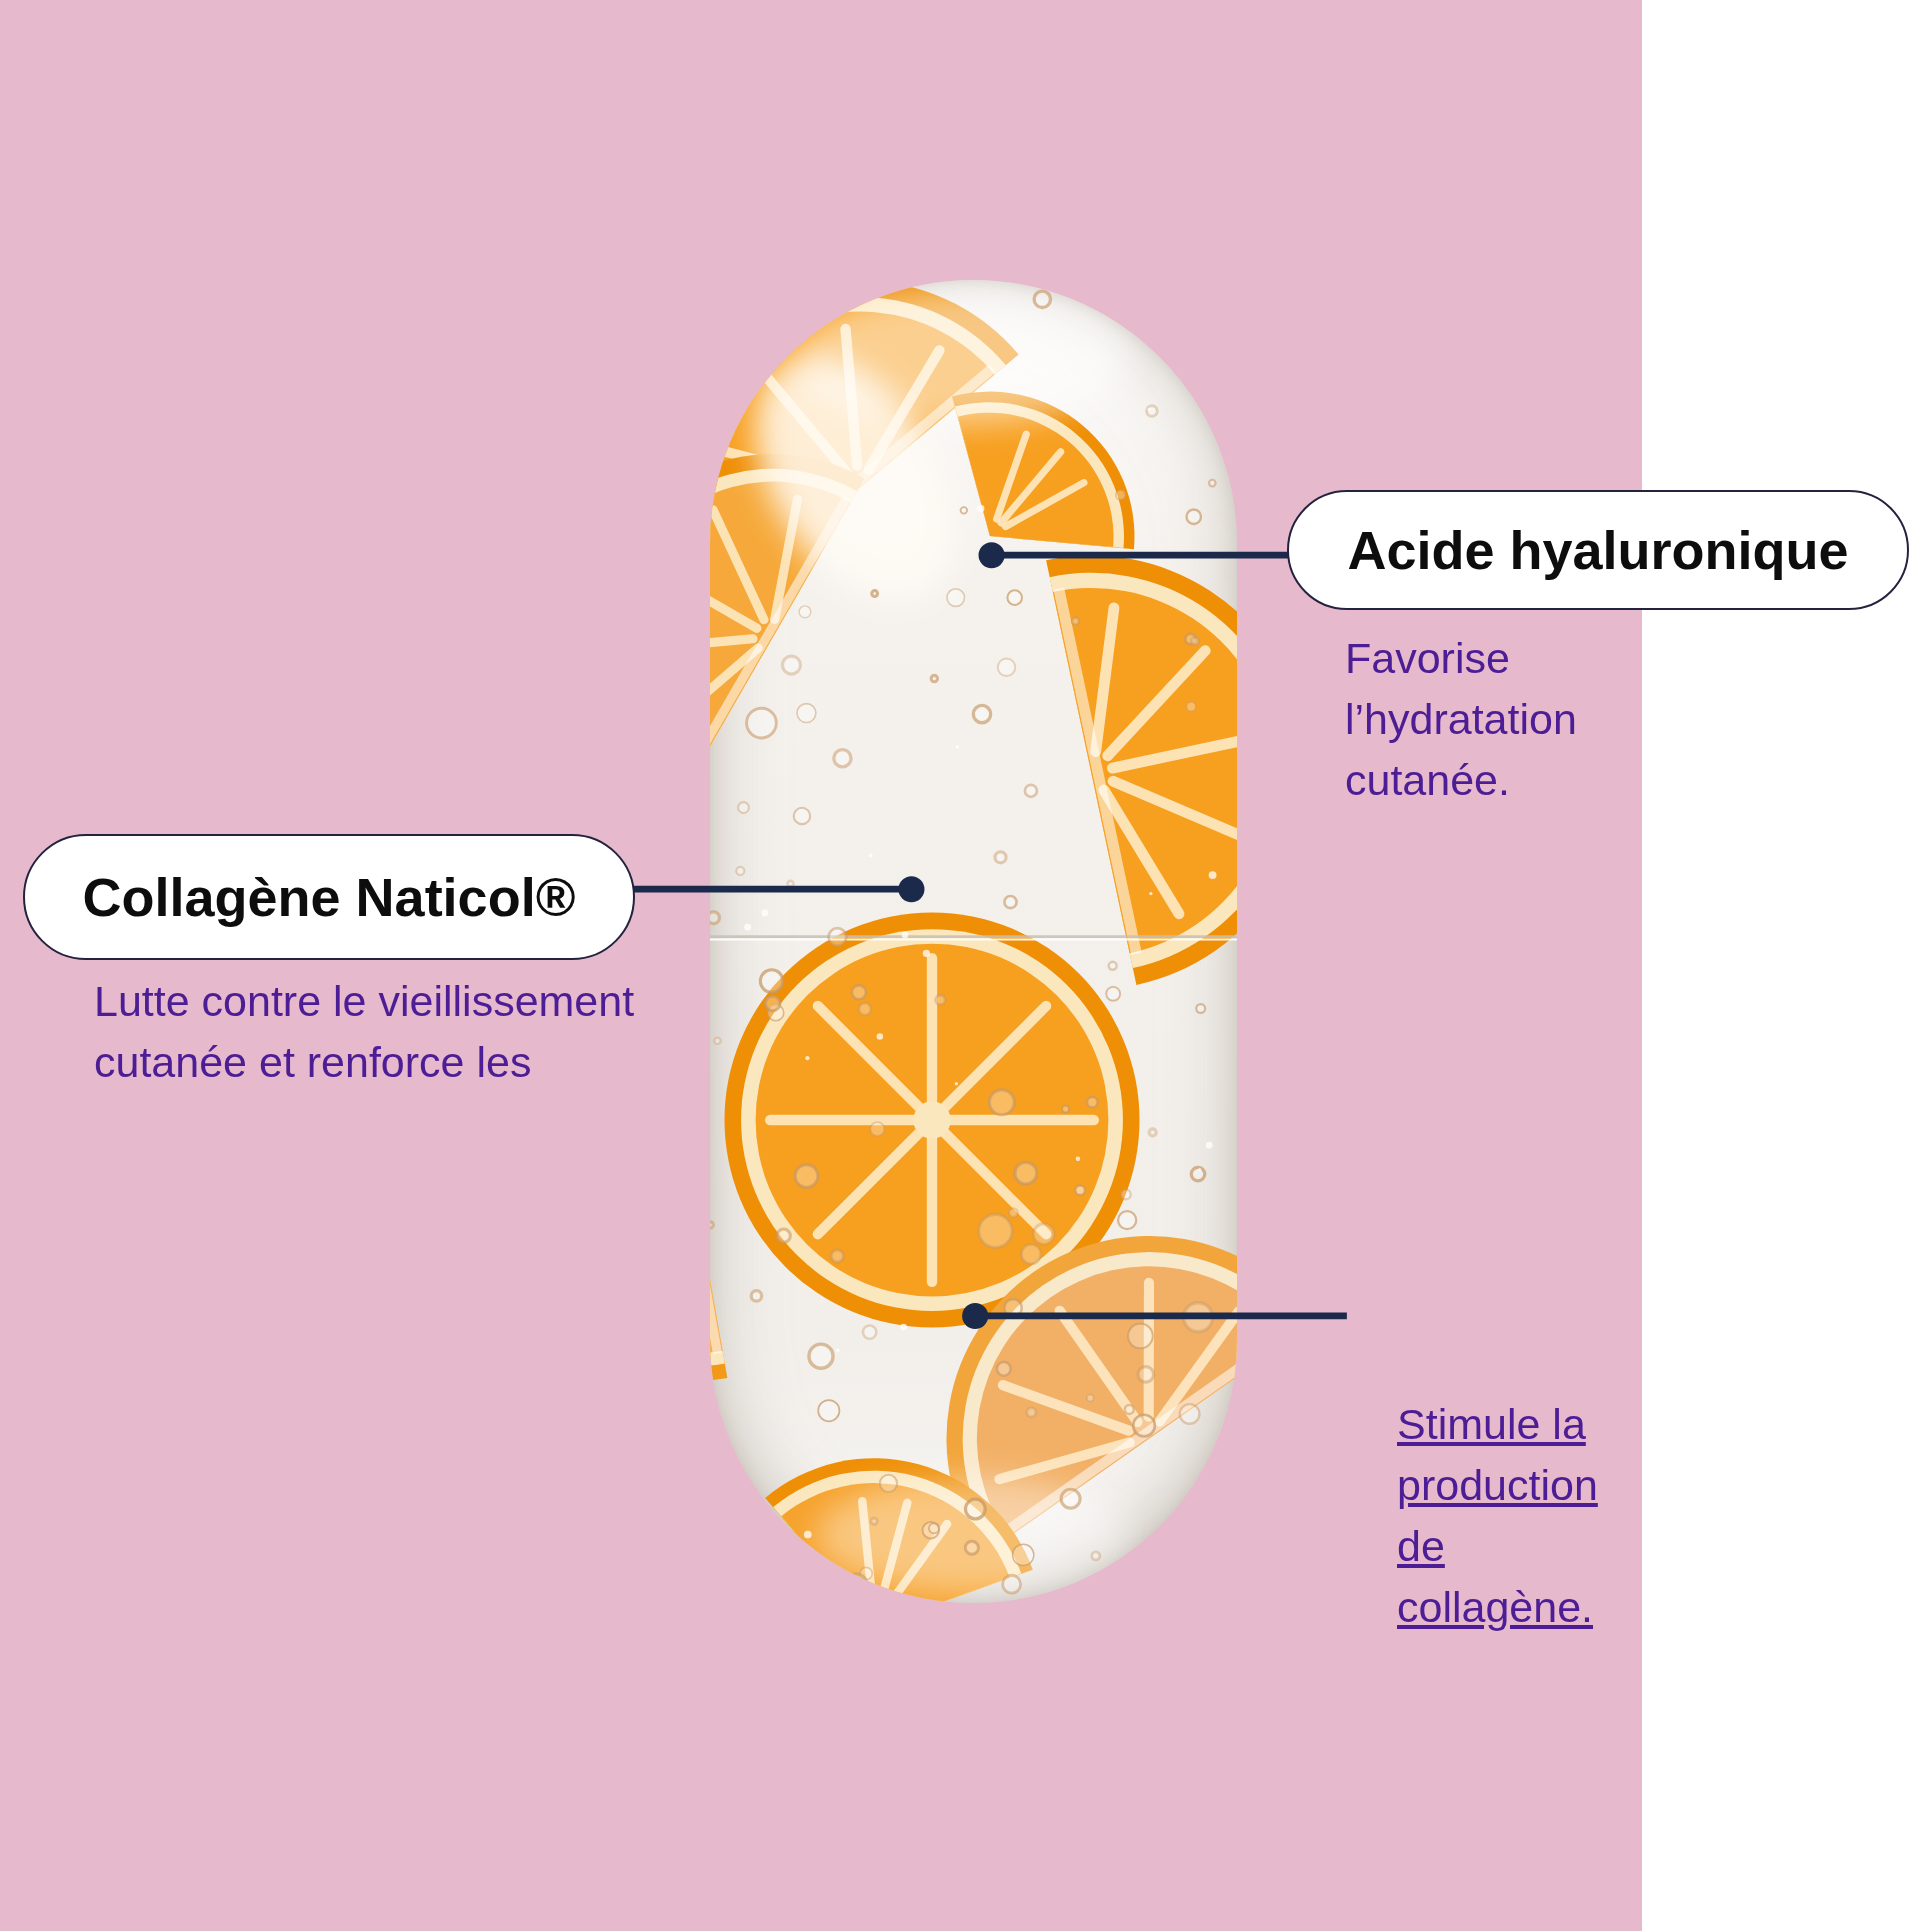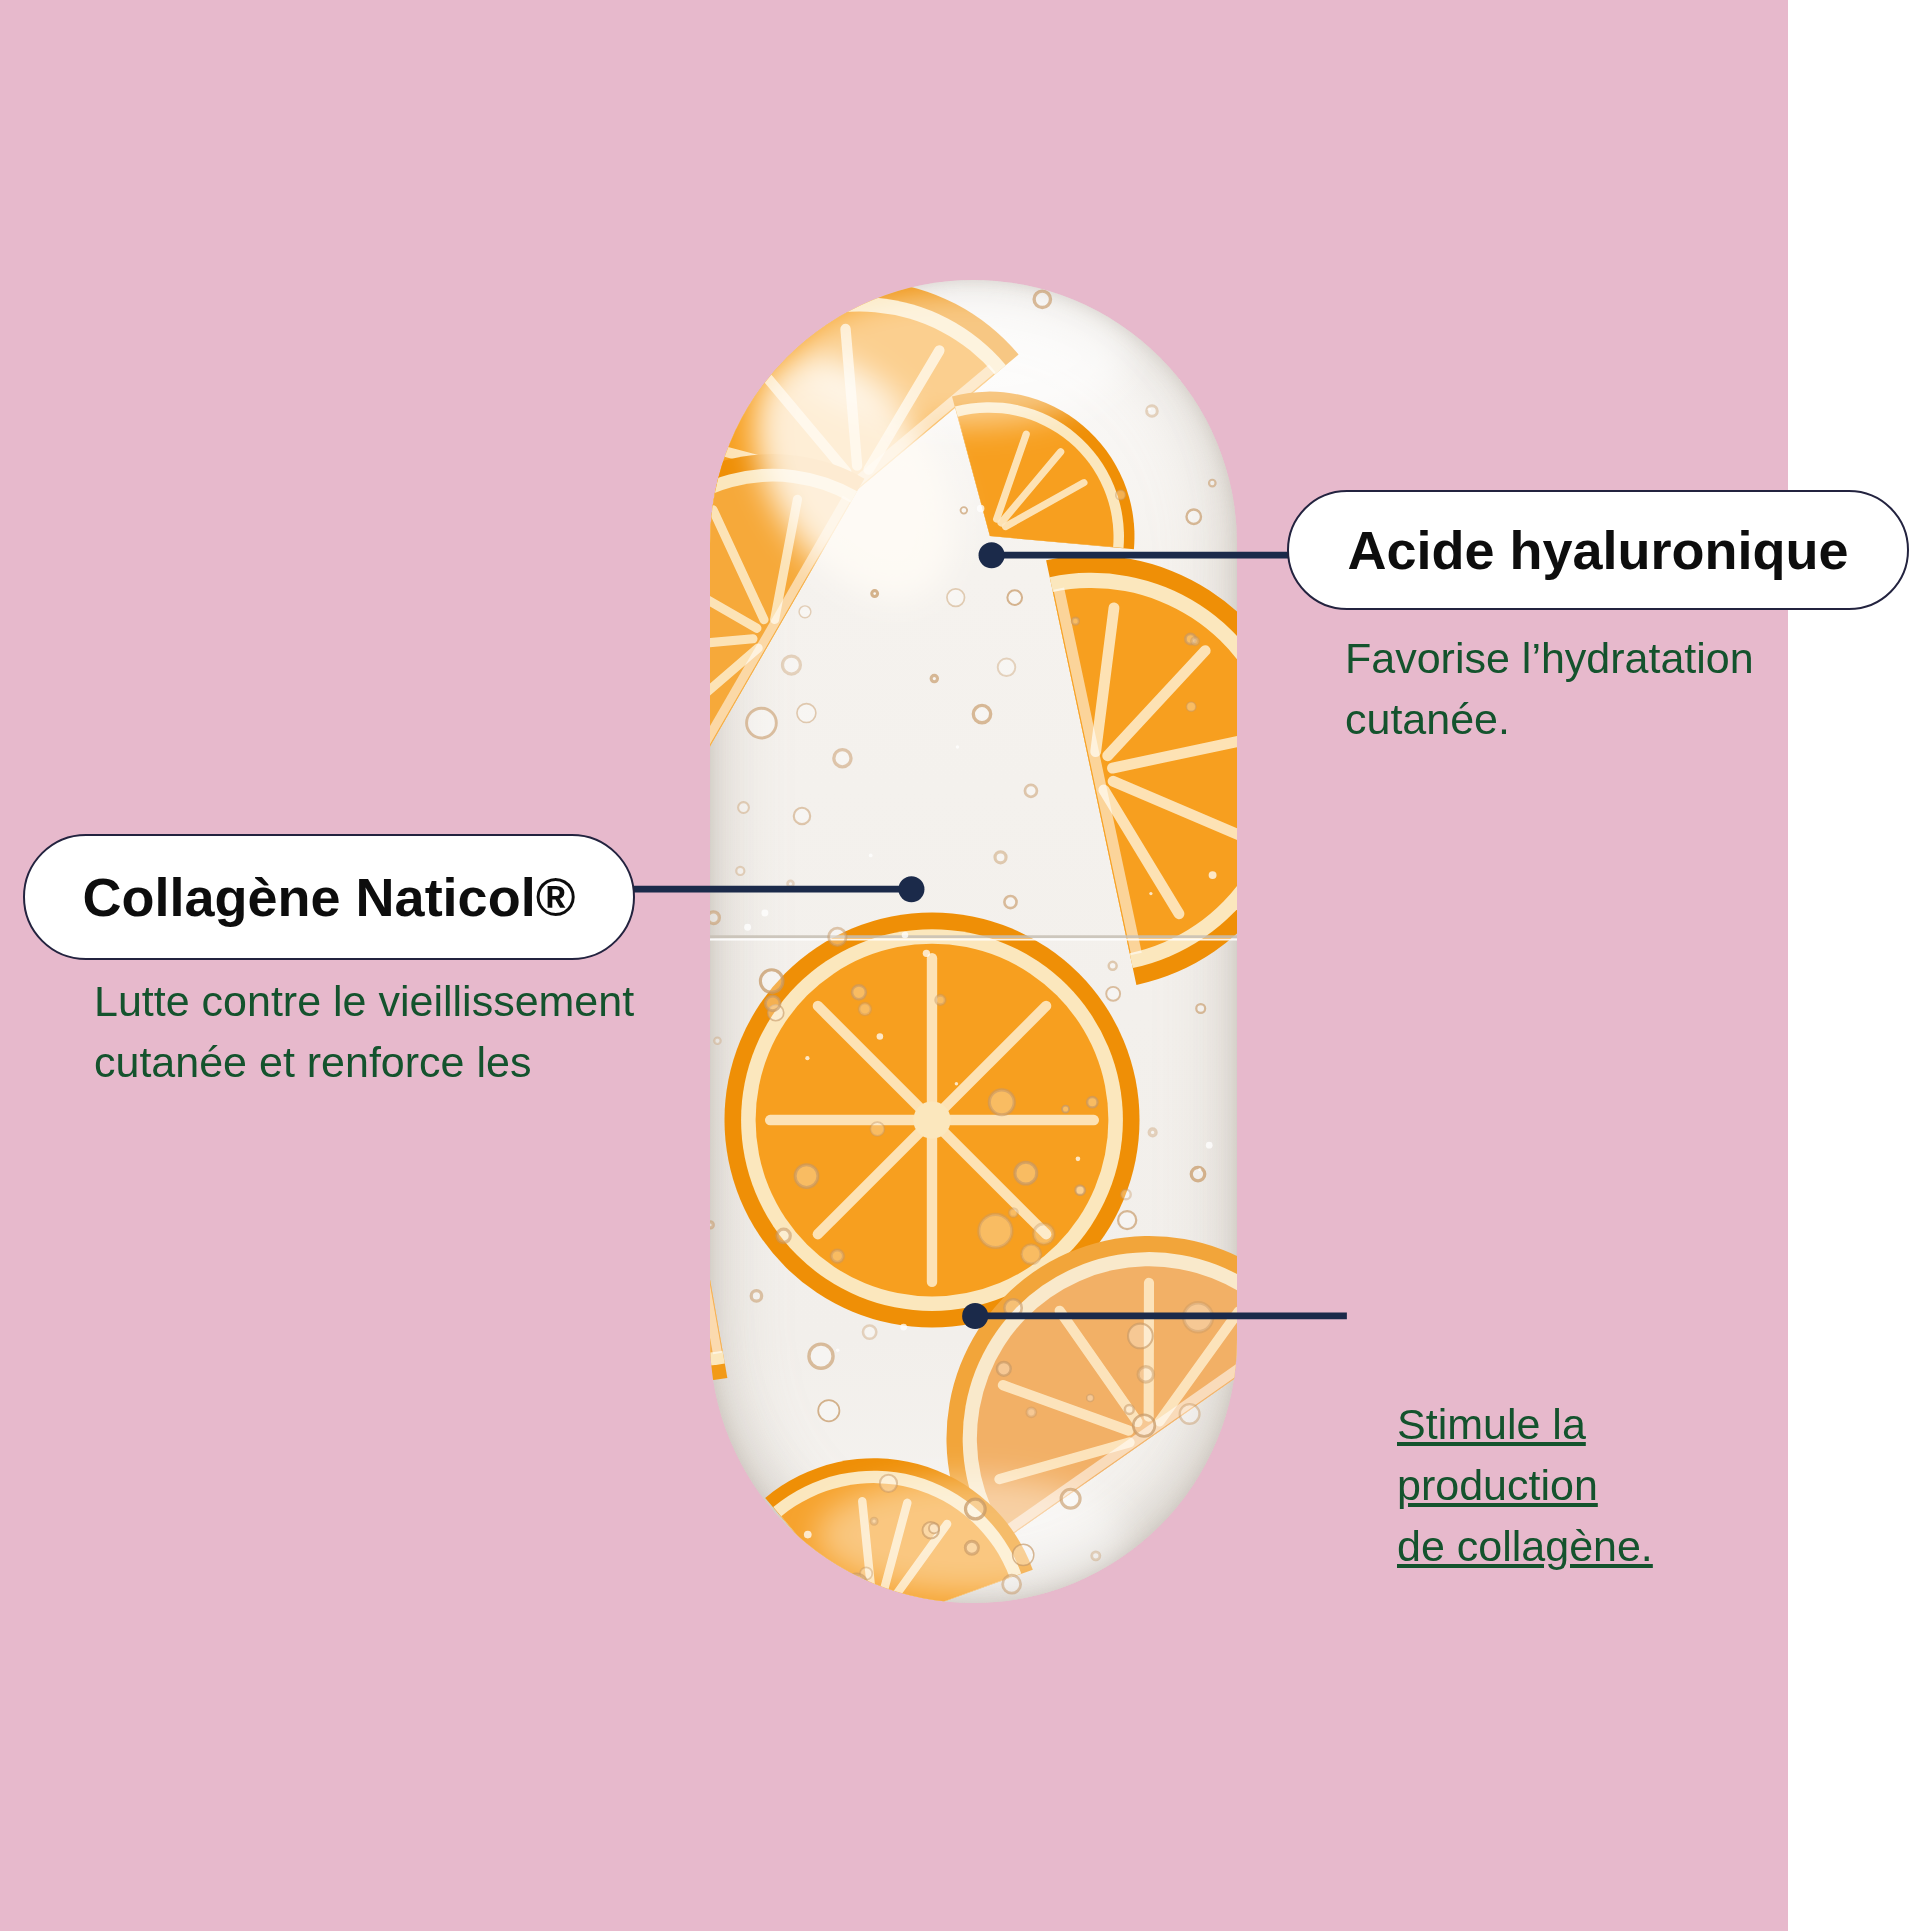--- a/index.html
+++ b/index.html
@@ -4,21 +4,21 @@
 <style>
   html,body{
     margin:0;
     width:1931px;
     height:1931px;
     overflow:hidden;
     font-family:"Liberation Sans", sans-serif;
   }
   #stage{
     position:relative;
-    width:1788px;
+    width:1642px;
     height:1931px;
     background:#e7b9cc;
   }
   
   .capsule{
     position:absolute;
     left:710px; top:280px;
     width:527px; height:1323px;
     border-radius:264px;
     background:linear-gradient(180deg,#fcfbfa 0%,#f5f2ee 22%,#f3f0ec 55%,#f2efeb 80%,#f6f4f1 100%);
@@ -48,21 +48,21 @@
     white-space:nowrap;
   }
   #pill-acide    {left:1287px; top:490px;  width:618px; height:116px;}
   #pill-collagene{left:23px;   top:826px;  width:608px; height:122px;margin-top:8px;}
   #pill-vitc     {left:1342px; top:1253px; width:398px; height:118px;}
   
   .desc{
     position:absolute;
     font-size:43px;
     line-height:61px;
-    color:#14532d;
+    color:#4c1d95;
   }
   .desc span{display:block;}
   #desc-acide    {left:1345px; top:628px;}
   #desc-collagene{left:61px;   top:971px;margin-left:33px;}
   #desc-vitc     {left:1397px; top:1394px;text-decoration:underline;}
 </style>
 </head>
 <body>
 
 <div id="stage">

